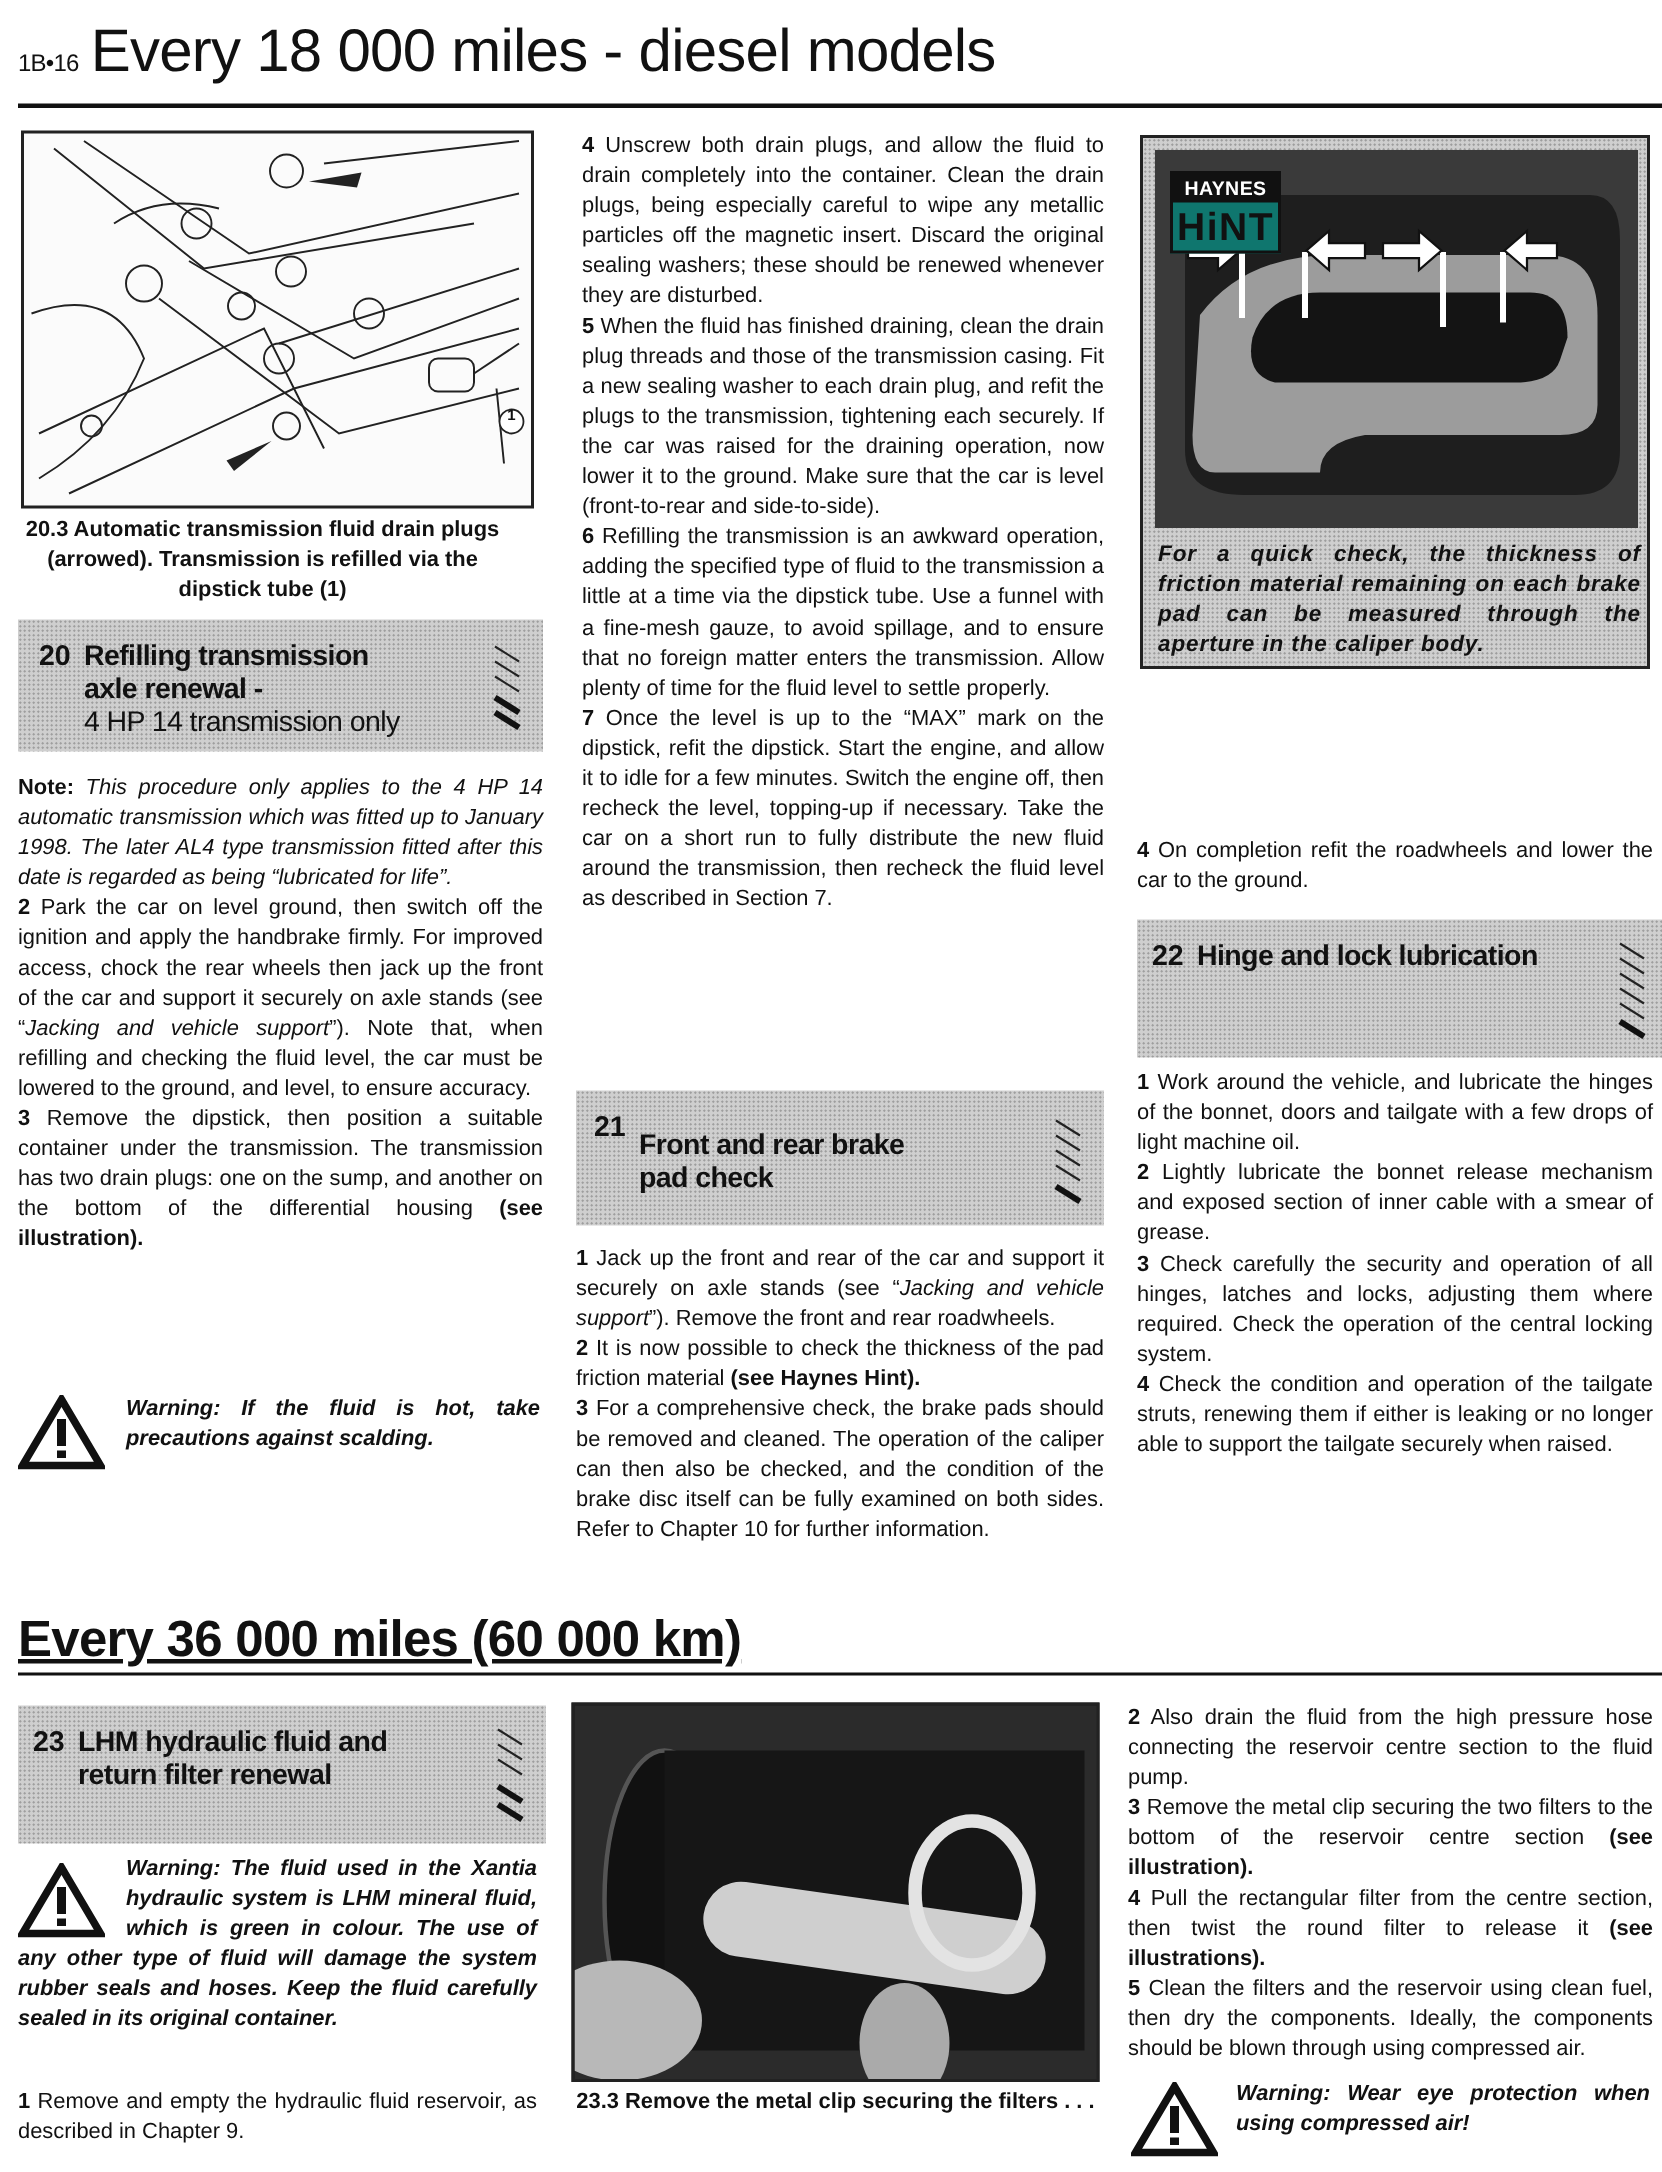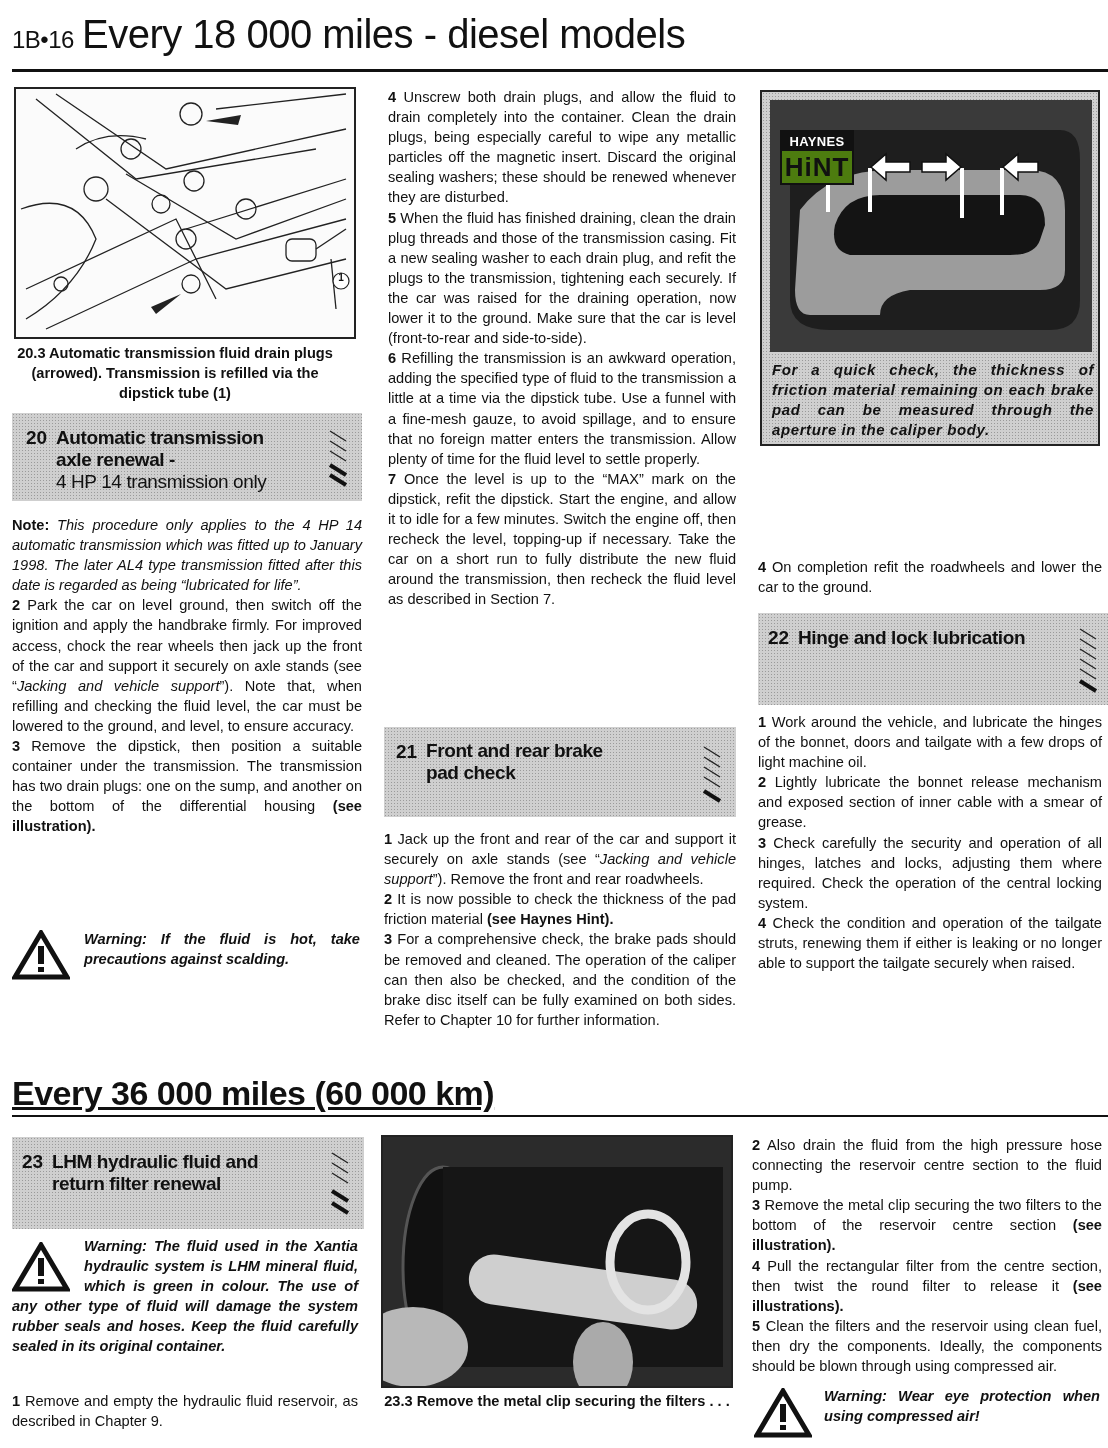--- a/index.html
+++ b/index.html
@@ -1,20 +1,20 @@
 <!DOCTYPE html>
 <html><head>
 <meta charset="utf-8">
 <style>
   * { box-sizing: border-box; margin: 0; padding: 0; }
   html, body { width: 1108px; height: 1448px; background: #ffffff; overflow: hidden; }
   body { position: relative; font-family: "Liberation Sans", sans-serif; color: #111; }
 
   .page-header { position: absolute; left: 12px; top: 14px; width: 1096px; height: 52px; display: flex; align-items: baseline; }
-  .page-num { font-size: 24px; margin-right: 8px; letter-spacing: -0.5px; }
+  .page-num { font-size: 16px; margin-right: 8px; letter-spacing: -0.5px; }
   .page-title { font-size: 40px; letter-spacing: -0.5px; line-height: 1; }
   .header-rule { position: absolute; left: 12px; top: 69px; width: 1096px; height: 3px; background: #111; }
 
   .col { position: absolute; font-size: 14.6px; line-height: 20.1px; text-align: justify; }
   .col p { margin: 0; }
   .col b.n { font-weight: bold; }
 
   .figure-box { position: absolute; border: 2px solid #222; background: #f4f4f4; overflow: hidden; }
   .caption { position: absolute; font-weight: bold; text-align: center; font-size: 14.6px; line-height: 20px; }
 
@@ -29,21 +29,21 @@
   .warning { position: absolute; font-size: 14.6px; line-height: 20.1px; }
   .warning .wtext { font-weight: bold; font-style: italic; text-align: justify; }
   .warn-icon { position: absolute; }
 
   .section-rule { position: absolute; left: 12px; top: 1115px; width: 1096px; height: 2px; background: #111; }
   .section-title { position: absolute; left: 12px; top: 1076px; font-size: 34px; font-weight: bold; letter-spacing: -0.5px; line-height: 1; text-decoration: underline; }
 
   .hint-box { position: absolute; left: 760px; top: 90px; width: 340px; height: 356px; border: 2px solid #222;
     background-color: #cfcfcf; background-image: radial-gradient(#999 0.6px, transparent 0.8px); background-size: 3px 3px; }
   .hint-photo { position: absolute; left: 8px; top: 8px; width: 322px; height: 252px; background: #2a2a2a; overflow: hidden; }
-  .hint-badge { position: absolute; left: 10px; top: 14px; width: 74px; background: #4d7c0f; border: 2px solid #111; margin-top: 16px; }
+  .hint-badge { position: absolute; left: 10px; top: 14px; width: 74px; background: #0f766e; border: 2px solid #111; }
   .hint-badge .hb-top { background: #111; color: #fff; font-weight: bold; font-size: 13px; text-align: center; padding: 2px 0; letter-spacing: 0.3px; }
   .hint-badge .hb-bot { color: #111; font-weight: 900; font-size: 26px; text-align: center; line-height: 32px; letter-spacing: 1px; }
   .hint-caption { position: absolute; left: 10px; top: 268px; width: 322px; font-size: 15px; line-height: 20px; font-weight: bold; font-style: italic; text-align: justify; letter-spacing: 0.6px; }
 </style>
 </head>
 <body>
 
 <div class="page-header">
   <span class="page-num">1B•16</span>
   <span class="page-title">Every 18 000 miles - diesel models</span>
@@ -82,21 +82,21 @@
     </g>
     <circle cx="325" cy="192" r="8" fill="#fff" stroke="#222" stroke-width="1.2"></circle>
   </svg>
   <span style="position:absolute; left:319px; top:183px; font-size:10px; font-weight:bold; width:12px; text-align:center;">1</span>
 </div>
 <div class="caption" style="left:4px; top:343px; width:342px;">20.3 Automatic transmission fluid drain plugs (arrowed). Transmission is refilled via the dipstick tube (1)</div>
 
 <div class="section-head" style="left:12px; top:413px; width:350px; height:88px;">
   <span class="sh-num" style="left:14px; top:14px;">20</span>
   <div class="sh-title" style="left:44px; top:14px; width:260px;">
-    <div>Automatic transmission</div>
+    <div>Refilling transmission</div>
     <div>axle renewal -</div>
     <div class="sh-sub">4 HP 14 transmission only</div>
   </div>
   <svg class="spanners" style="top:12px;" width="24" height="64" viewBox="0 0 24 64">
     <g stroke="#222" stroke-width="1.4" fill="none">
       <path d="M4 6 L20 16"></path>
         <path d="M4 16 L20 26"></path>
         <path d="M4 26 L20 36"></path>
     </g>
     <g stroke="#111" stroke-width="4" fill="none">
@@ -126,21 +126,21 @@
 
 <div class="col" style="left:388px; top:87px; width:348px;">
   <p><b class="n">4</b> <span>Unscrew both drain plugs, and allow the fluid to drain completely into the container. Clean the drain plugs, being especially careful to wipe any metallic particles off the magnetic insert. Discard the original sealing washers; these should be renewed whenever they are disturbed.</span></p>
   <p><b class="n">5</b> <span>When the fluid has finished draining, clean the drain plug threads and those of the transmission casing. Fit a new sealing washer to each drain plug, and refit the plugs to the transmission, tightening each securely. If the car was raised for the draining operation, now lower it to the ground. Make sure that the car is level (front-to-rear and side-to-side).</span></p>
   <p><b class="n">6</b> <span>Refilling the transmission is an awkward operation, adding the specified type of fluid to the transmission a little at a time via the dipstick tube. Use a funnel with a fine-mesh gauze, to avoid spillage, and to ensure that no foreign matter enters the transmission. Allow plenty of time for the fluid level to settle properly.</span></p>
   <p><b class="n">7</b> <span>Once the level is up to the “MAX” mark on the dipstick, refit the dipstick. Start the engine, and allow it to idle for a few minutes. Switch the engine off, then recheck the level, topping-up if necessary. Take the car on a short run to fully distribute the new fluid around the transmission, then recheck the fluid level as described in Section 7.</span></p>
 </div>
 
 <div class="section-head" style="left:384px; top:727px; width:352px; height:90px;">
   <span class="sh-num" style="left:12px; top:14px;">21</span>
-  <div class="sh-title" style="left:42px; top:13px; width:260px;">
+  <div class="sh-title" style="left:42px; top:26px; width:260px;">
     <div>Front and rear brake</div>
     <div>pad check</div>
   </div>
   <svg class="spanners" style="top:14px;" width="24" height="66" viewBox="0 0 24 66">
     <g stroke="#222" stroke-width="1.4" fill="none">
       <path d="M4 6 L20 16"></path>
         <path d="M4 16 L20 26"></path>
         <path d="M4 26 L20 36"></path>
         <path d="M4 36 L20 46"></path>
     </g>

